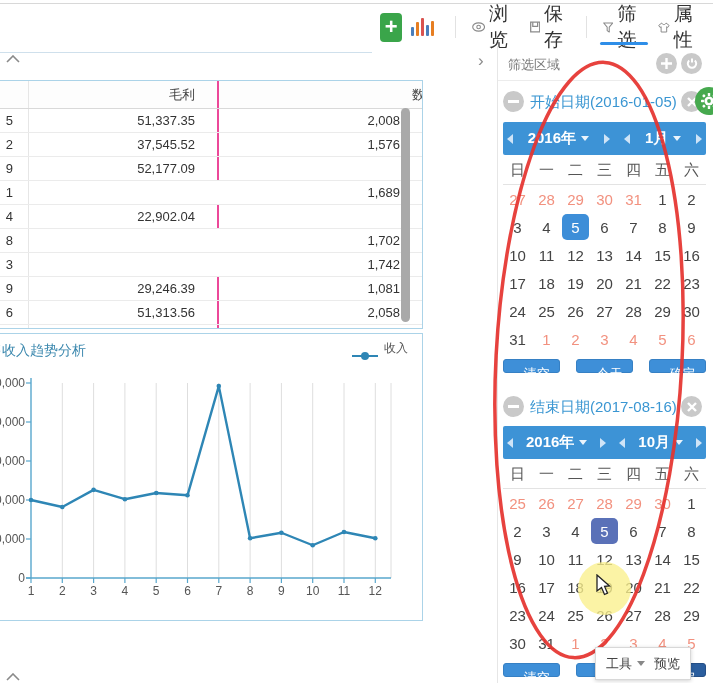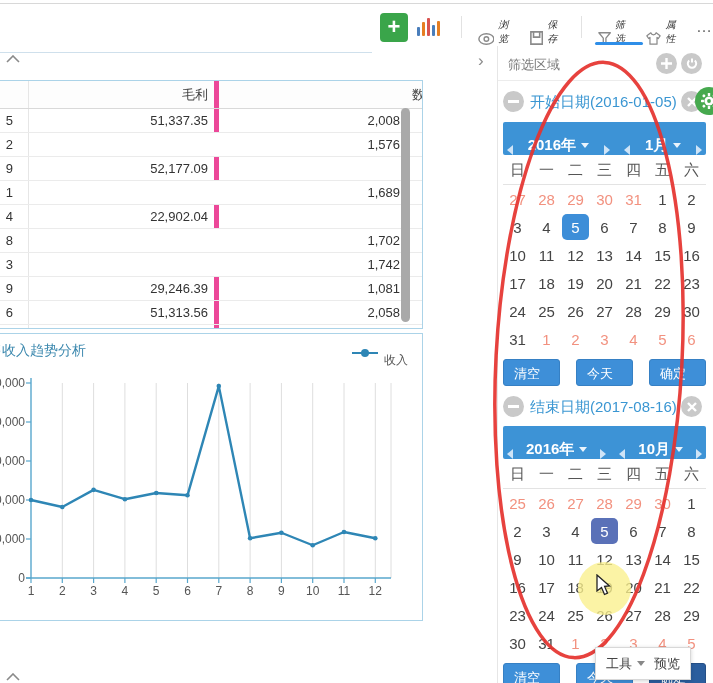--- a/index.html
+++ b/index.html
@@ -6,71 +6,71 @@
     font-family:"Liberation Sans","DejaVu Sans",sans-serif;position:relative;}
   .abs{position:absolute;}
   
   #topline{left:0;top:3px;width:713px;height:1px;background:#d8d8d8;}
   #toolbar{left:380px;top:8px;height:38px;display:flex;align-items:center;}
   #add-btn{width:31px;height:29px;background:#3aa54a;border-radius:4px;color:#fff;
     font-size:22px;font-weight:bold;text-align:center;line-height:27px;margin-right:9px;cursor:pointer;}
   .minibar{display:flex;align-items:flex-end;height:18px;margin-right:10px;}
   .minibar i{display:block;width:3px;margin-right:2px;border-radius:1px;}
   .tb-sep{width:1px;height:22px;background:#e2e2e2;margin:0 9px;}
-  .tb-item{display:flex;align-items:flex-end;margin:0 7px;font-size:10px;color:#333;cursor:pointer;position:relative;height:38px;font-style:italic;}
+  .tb-item{display:flex;align-items:center;margin:0 7px;font-size:19px;color:#333;cursor:pointer;position:relative;height:38px;}
   .tb-item svg{margin-right:4px;}
   .tb-underline{position:absolute;left:-3px;bottom:1px;width:48px;height:3px;background:#2e8ee8;border-radius:2px;}
   #tb-more{font-size:16px;color:#666;letter-spacing:1px;margin-left:6px;cursor:pointer;}
   #subline{left:0;top:52px;width:372px;height:1px;background:#cfe0ec;}
   .collapse-arrow{color:#888;}
   
   #table-panel{left:-80px;top:80px;width:501px;height:247px;border:1px solid #abd3e8;background:#fff;overflow:hidden;}
   .thead{display:flex;height:27px;line-height:27px;border-bottom:1px solid #d9d9d9;background:#fdfdfd;font-size:13px;color:#444;}
   .trow{display:flex;height:23px;line-height:23px;border-bottom:1px solid #ebebeb;font-size:13px;color:#333;}
   .tc{box-sizing:border-box;}
   .tcid{width:108px;text-align:right;padding-right:15px;border-right:1px solid #e6e6e6;}
-  .tcg{width:190px;text-align:right;padding-right:6px;border-right:5px solid #ec4899;}
+  .tcg{width:190px;text-align:right;padding-right:22px;border-right:2px solid #ec4899;}
   .tcq{flex:1;text-align:right;padding-right:22px;}
   .thead .tcq{padding-right:0;position:relative;right:-16px;text-align:right;}
   #table-scrollbar{left:401px;top:108px;width:9px;height:214px;background:#a9a9a9;border-radius:5px;}
   
   #chart-panel{left:-80px;top:333px;width:501px;height:286px;border:1px solid #abd3e8;background:#fff;overflow:hidden;}
   #chart-title{position:absolute;left:67px;top:8px;font-size:14px;color:#3a87ad;white-space:nowrap;}
-  #legend{left:352px;top:352px;display:flex;align-items:flex-start;}
+  #legend{left:352px;top:340px;display:flex;align-items:flex-end;}
   #legend .lline{width:26px;height:2px;background:#2e86b5;position:relative;}
   #legend .ldot{position:absolute;left:9px;top:-3px;width:8px;height:8px;border-radius:50%;background:#2e86b5;}
   #legend .ltext{font-size:12px;color:#555;margin-left:6px;}
   #chart-svg{left:0;top:333px;}
   
   #v-divider{left:497px;top:46px;width:1px;height:637px;background:#e6e6e6;}
   #panel-collapse{left:478px;top:51px;font-size:17px;color:#8a8a8a;cursor:pointer;}
   #filter-header{left:508px;top:56px;font-size:13px;color:#777;text-align:center;}
   #filter-header-line{left:498px;top:80px;width:215px;height:1px;background:#ececec;}
   .circle-icon{width:21px;height:21px;border-radius:50%;background:#c9c9c9;display:flex;align-items:center;justify-content:center;cursor:pointer;}
   .section-title{font-size:15px;color:#3a96d2;white-space:nowrap;cursor:default;}
   #gear-badge{left:695px;top:87px;width:28px;height:28px;border-radius:50%;background:#46a94e;display:flex;align-items:center;justify-content:center;}
   
   .cal{position:absolute;left:503px;width:203px;}
   #cal0{top:122px;} #cal1{top:426px;}
-  .cal-head{height:33px;background:#3d93d6;border-radius:2px;display:flex;align-items:flex-end;
+  .cal-head{height:33px;background:#3d93d6;border-radius:2px;display:flex;align-items:center;
     justify-content:space-between;padding:0 4px;box-sizing:border-box;color:#fff;}
   .cal-head .yr,.cal-head .mo{font-size:15px;font-weight:bold;display:flex;align-items:center;cursor:pointer;}
   .tri-l{width:0;height:0;border-top:5px solid transparent;border-bottom:5px solid transparent;border-right:6px solid #cfe4f7;cursor:pointer;}
   .tri-r{width:0;height:0;border-top:5px solid transparent;border-bottom:5px solid transparent;border-left:6px solid #cfe4f7;cursor:pointer;}
   .tri-d{width:0;height:0;border-left:4px solid transparent;border-right:4px solid transparent;border-top:5px solid #eaf4fc;margin-left:5px;}
   .weekdays{display:flex;height:29px;border-bottom:1px solid #e3e3e3;}
   .wd{width:29px;line-height:29px;text-align:center;font-size:15px;color:#555;}
   .week{display:flex;height:28px;}
   .daycell{width:29px;height:28px;text-align:center;cursor:pointer;}
   .day{display:inline-block;min-width:27px;height:26px;line-height:27px;font-size:15px;color:#444;border-radius:5px;margin-top:1px;}
   .day.muted{color:#f2917f;}
   .day.sel1{background:#3d8ed8;color:#fff;}
   .day.sel2{background:#5a71b8;color:#fff;}
   .cal-btns{display:flex;justify-content:space-between;margin-top:6px;}
-  .cal-btn{width:57px;height:27px;line-height:27px;background:#3e8fd8;border:1px solid #3680c4;
+  .cal-btn{width:57px;height:14px;line-height:27px;text-align:center;background:#3e8fd8;border:1px solid #3680c4;
     box-sizing:border-box;border-radius:3px;color:#fff;font-size:13px;cursor:pointer;padding-left:10px;}
   #cal1 .cal-btn:nth-child(3){background:#2b5e9e;border-color:#254f86;}
   
   #yellow-highlight{left:578px;top:562px;width:53px;height:53px;border-radius:50%;background:rgba(250,240,140,0.78);z-index:4;}
   #tool-menu{left:595px;top:647px;width:96px;height:33px;background:#fff;border:1px solid #d8d8d8;
     box-shadow:0 1px 4px rgba(0,0,0,0.18);display:flex;align-items:center;justify-content:space-between;
     padding:0 10px;box-sizing:border-box;z-index:6;font-size:13px;color:#444;}
   #tool-menu .mi{display:flex;align-items:center;cursor:pointer;}
   #tool-menu .tri-dd{width:0;height:0;border-left:4px solid transparent;border-right:4px solid transparent;border-top:5px solid #888;margin-left:5px;}
   #annotation-ellipse{left:0;top:0;z-index:5;pointer-events:none;}
@@ -137,20 +137,21 @@
     <div class="tc tcq">数量</div>
   </div>
   <div id="table-body">
       <div class="trow">
         <div class="tc tcid">5</div>
         <div class="tc tcg">51,337.35</div>
         <div class="tc tcq">2,008</div>
       </div>
       <div class="trow">
         <div class="tc tcid">2</div>
+        <div class="tc tcg">37,545.52</div>
         <div class="tc tcq">1,576</div>
       </div>
       <div class="trow">
         <div class="tc tcid">9</div>
         <div class="tc tcg">52,177.09</div>
       </div>
       <div class="trow">
         <div class="tc tcid">1</div>
         <div class="tc tcq">1,689</div>
       </div>

